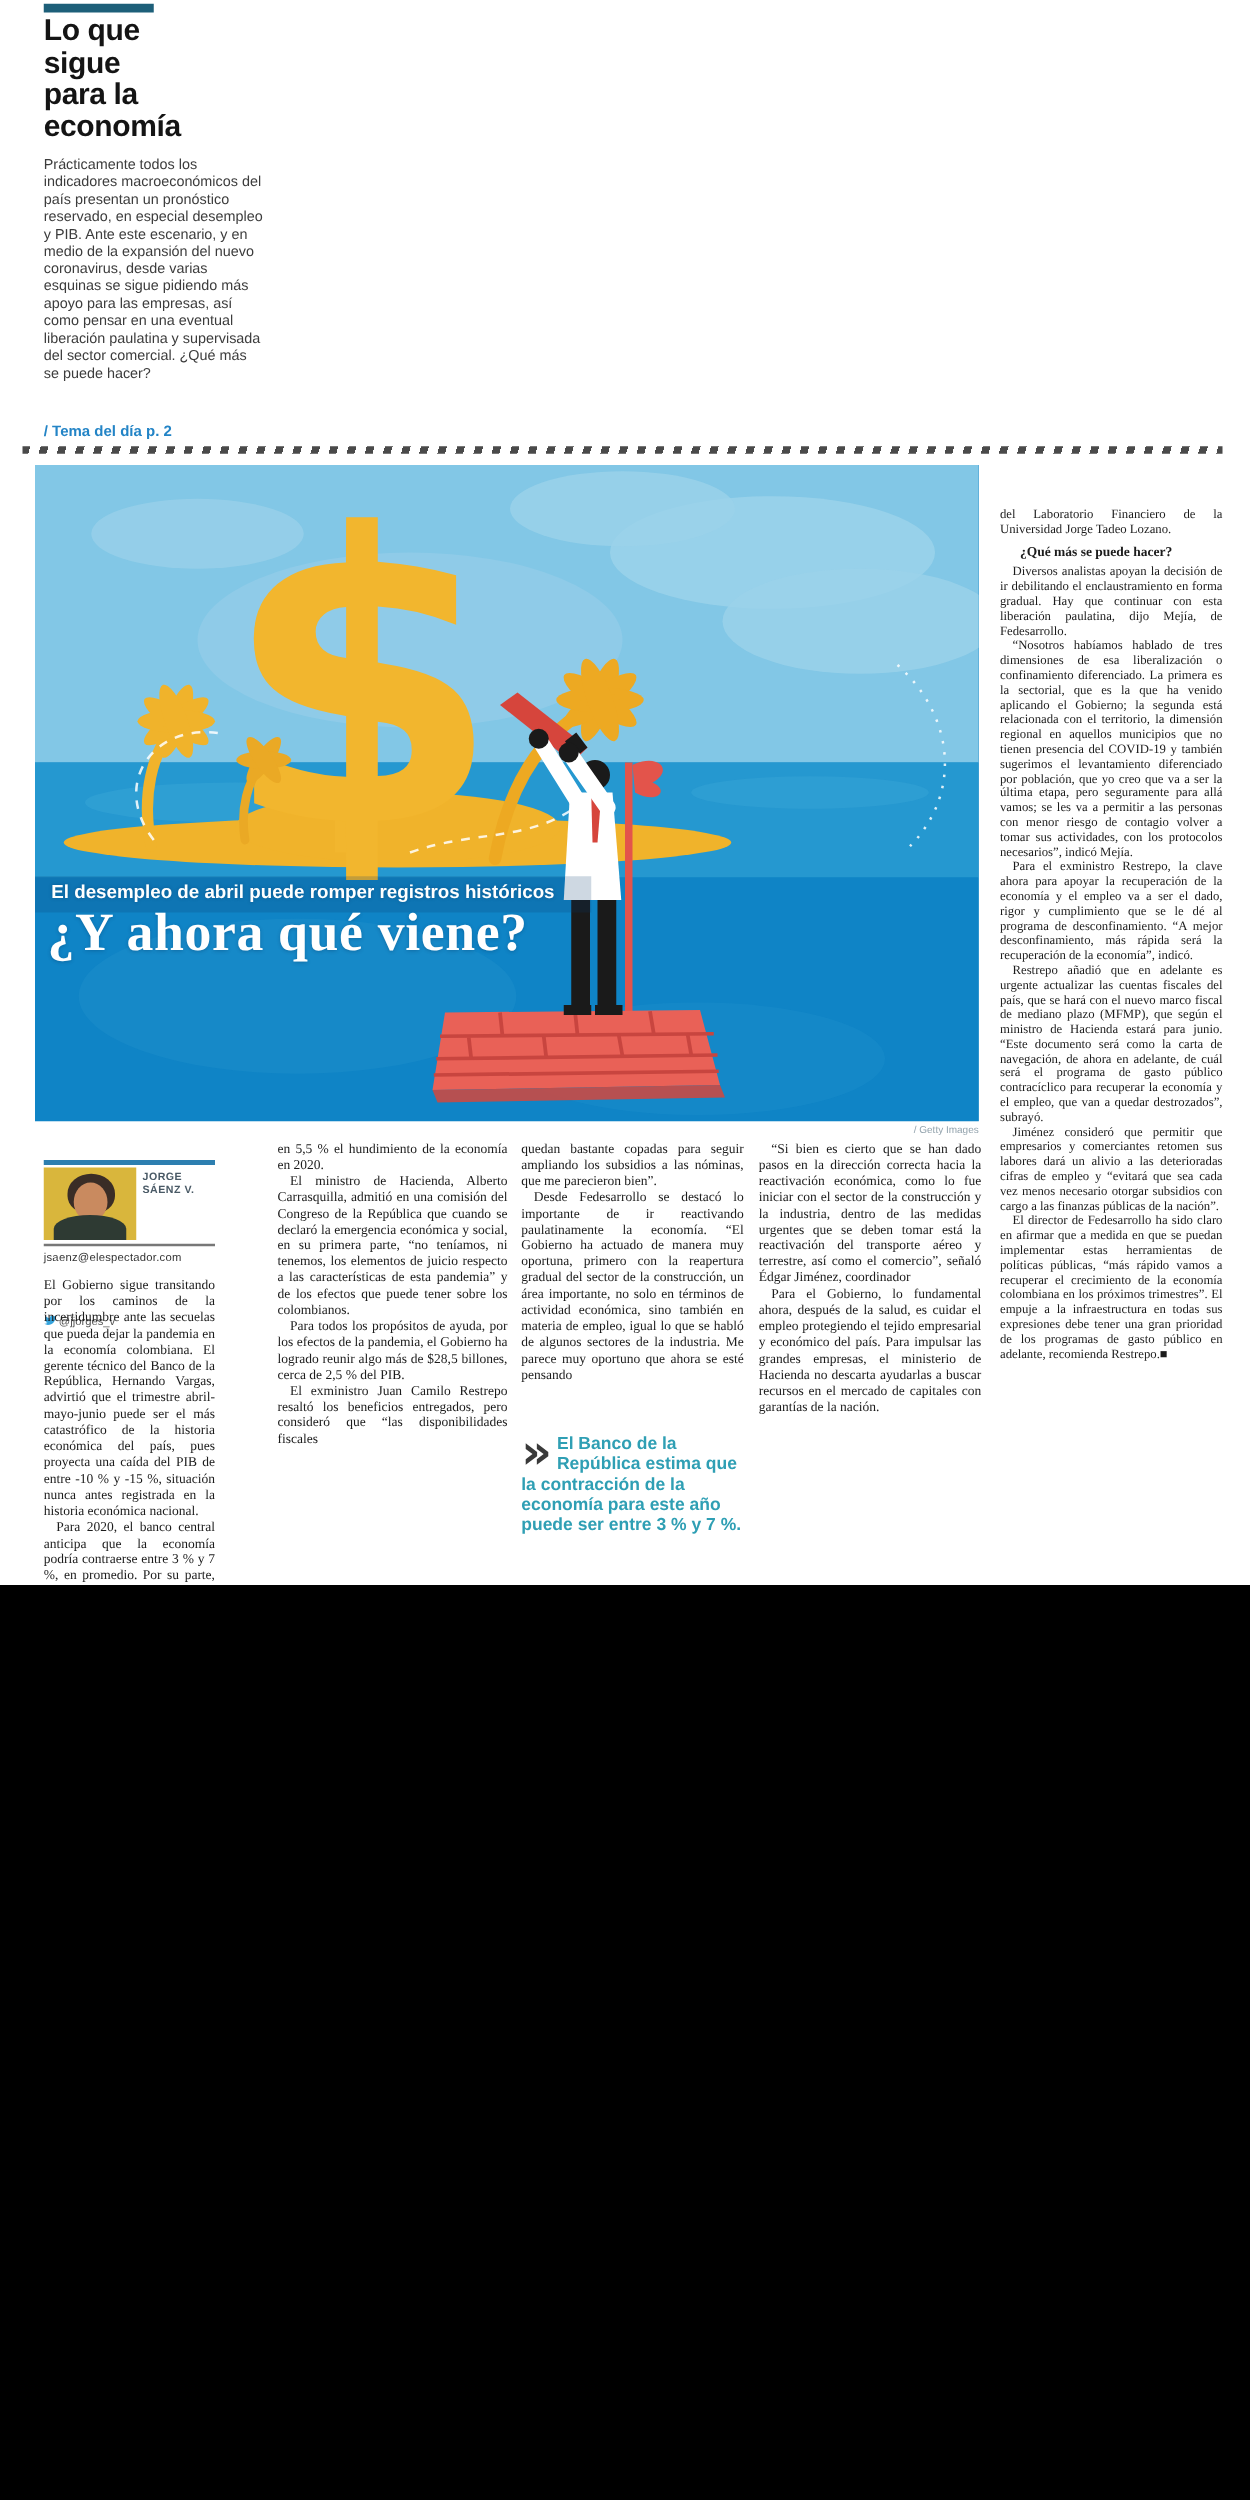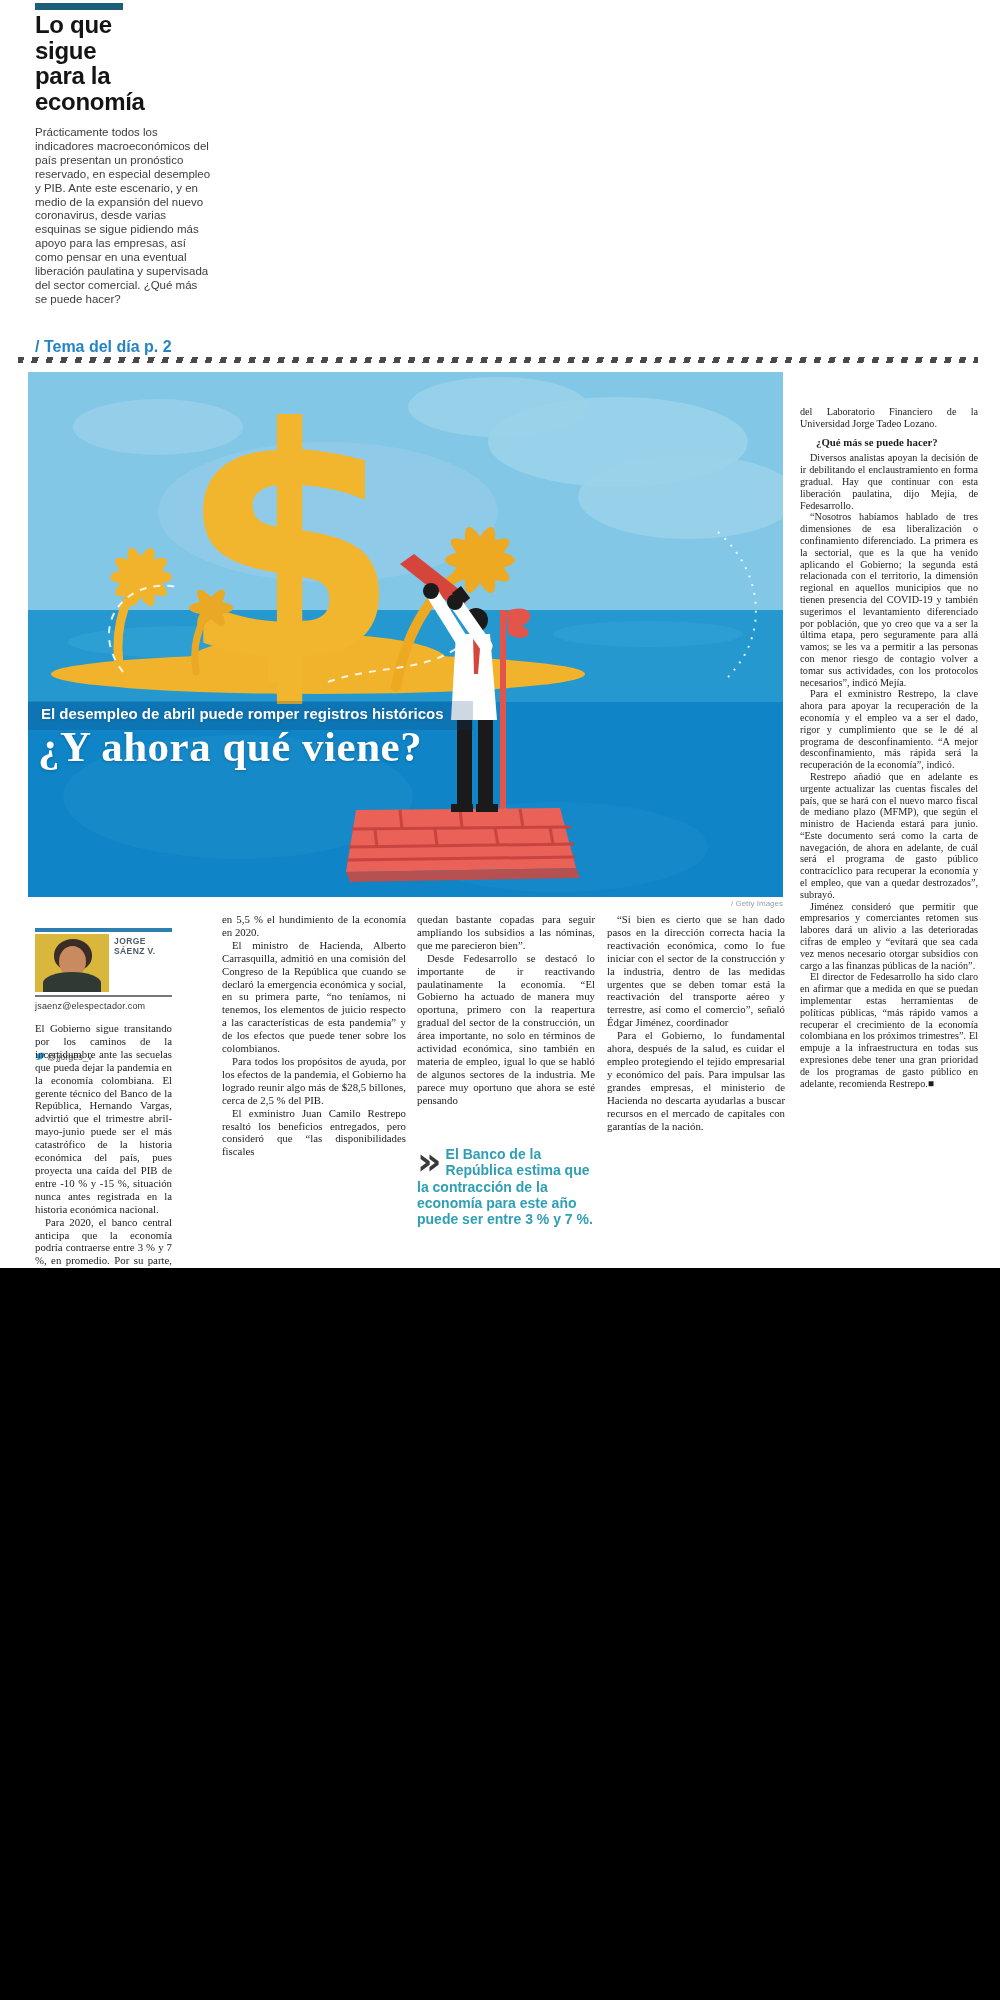--- a/index.html
+++ b/index.html
@@ -5,21 +5,21 @@
   html,body{margin:0;padding:0;background:#ffffff;}
   .screen{position:relative;width:1000px;height:2000px;background:#ffffff;overflow:hidden;
           font-family:"Liberation Sans",sans-serif;}
   .abs{position:absolute;}
 
   
   .mast-bar{left:35px;top:3px;width:88px;height:7px;background:#1d5f79;}
   .mast-title{left:35px;top:12px;width:190px;font-weight:800;font-size:24px;line-height:25.5px;
               color:#141414;white-space:pre-line;letter-spacing:-0.3px;}
   .mast-intro{left:35px;top:126px;width:176px;font-size:11.5px;line-height:13.9px;color:#3c3c3c;}
-  .mast-link{left:35px;top:338px;width:176px;font-size:16px;font-weight:bold;color:#2384c6;}
+  .mast-link{left:35px;top:338px;width:176px;font-size:12px;font-weight:bold;color:#2384c6;}
 
   
   .squiggle{left:18px;top:357px;width:960px;height:6px;
             background:repeating-linear-gradient(105deg,#4a4a4a 0 6px,transparent 6px 14px);}
 
   
   .illo{left:28px;top:372px;width:755px;height:525px;overflow:hidden;background:#0f84c6;}
   .illo svg{position:absolute;left:0;top:0;}
   .kicker-band{left:0;top:329px;width:445px;height:29px;background:rgba(8,61,110,0.20);}
   .kicker{left:13px;top:333px;width:460px;color:#ffffff;font-weight:bold;font-size:15px;

